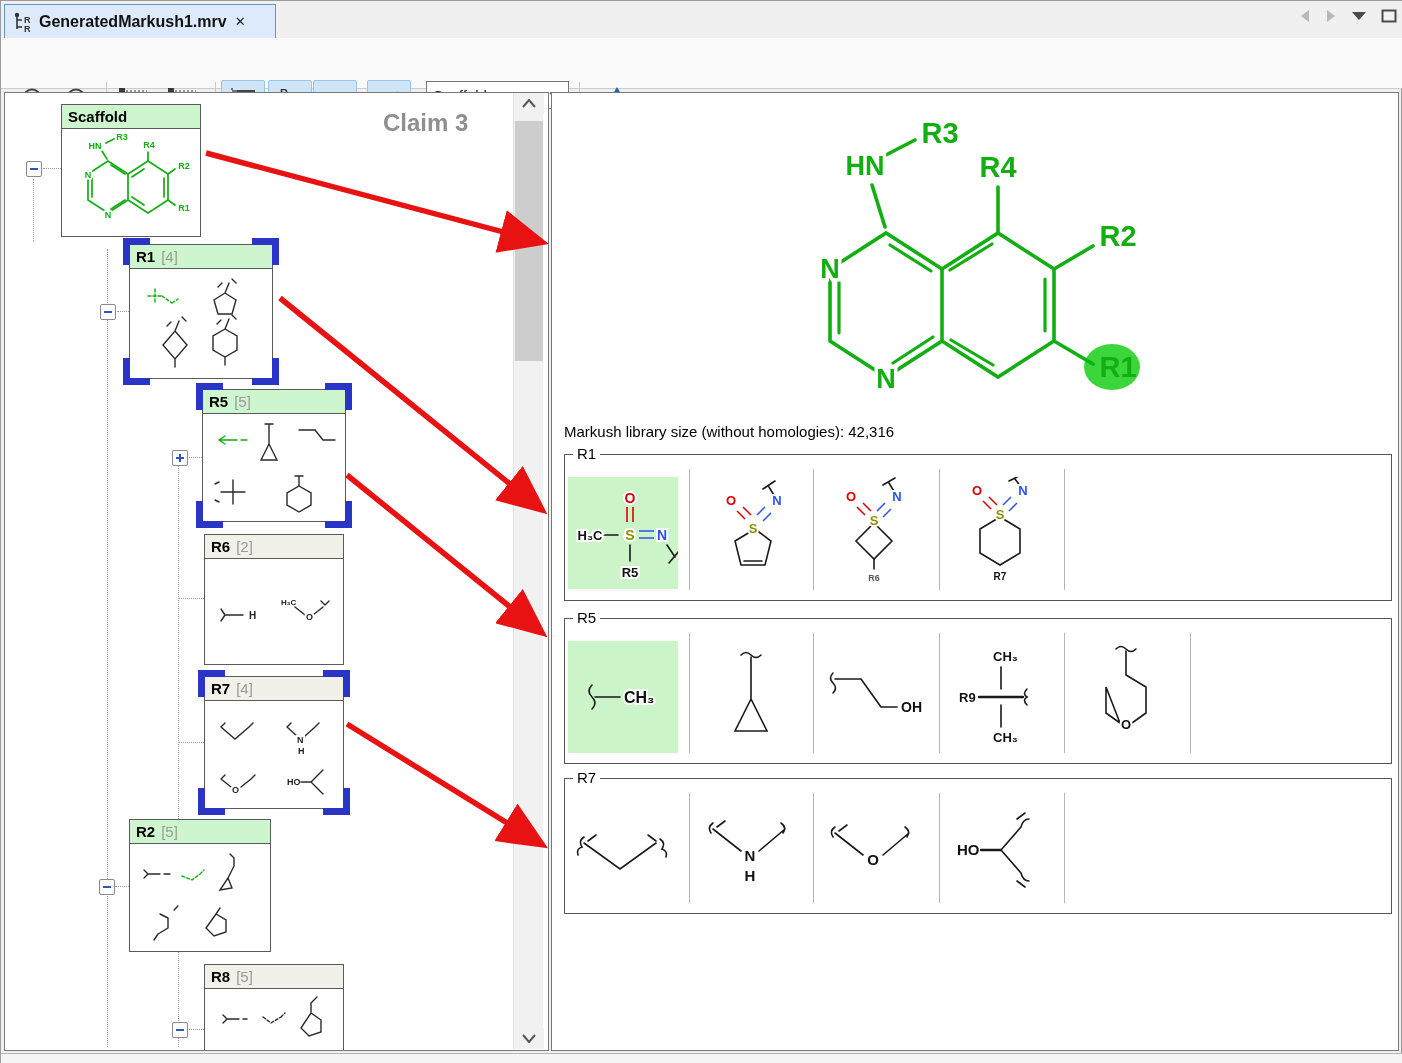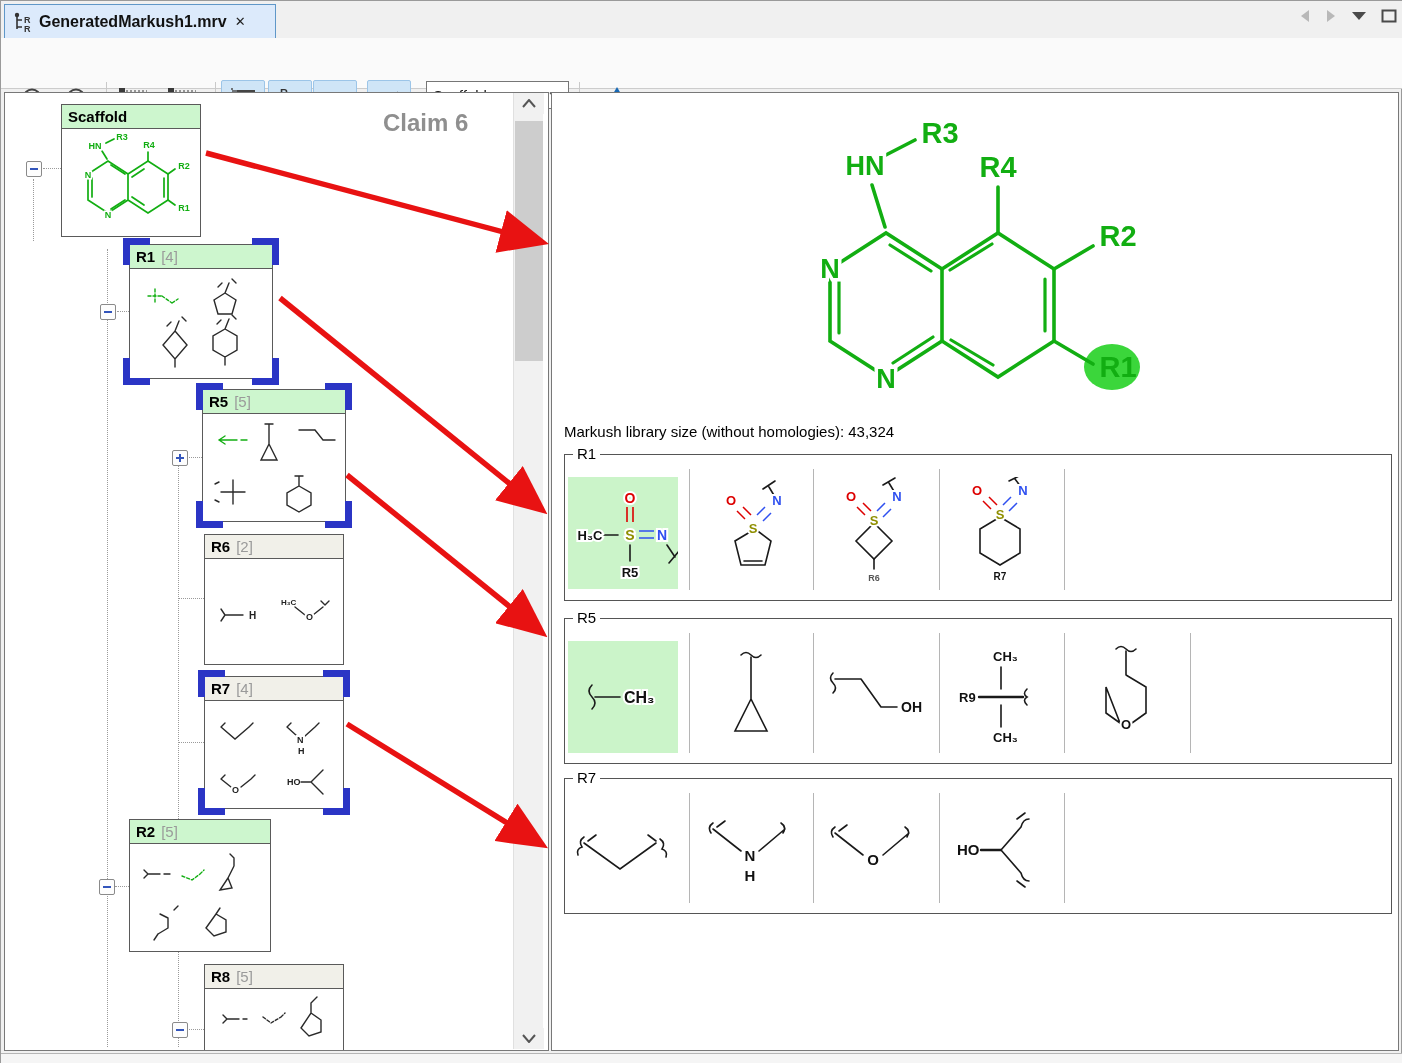--- a/index.html
+++ b/index.html
@@ -194,21 +194,21 @@
         <text x="2" y="22" font-size="17" fill="#333">R</text>
         <path d="M27,7 V25" stroke="var(--icon-blue)" stroke-width="1.6" stroke-dasharray="3,2"></path>
         <path d="M27,2 L23.5,8 L30.5,8 z" fill="var(--icon-blue)"></path>
         <path d="M27,30 L23.5,24 L30.5,24 z" fill="var(--icon-blue)"></path>
         <path d="M19,12 H24 M19,19 H24" stroke="#333" stroke-width="1.5"></path>
       </svg>
     </div>
   </div>
 
   <div id="tree-panel" class="abs">
-    <div id="claim-label" class="abs">Claim 6</div>
+    <div id="claim-label" class="abs">Claim 3</div>
 
     <div class="vdots" style="left:28px; top:86px; height:62px;"></div>
     <div class="vdots" style="left:102px; top:156px; height:798px;"></div>
     <div class="vdots" style="left:173px; top:370px; height:584px;"></div>
     <div class="hdots" style="left:38px;  top:75px;  width:18px;"></div>
     <div class="hdots" style="left:112px; top:218px; width:12px;"></div>
     <div class="hdots" style="left:184px; top:364px; width:13px;"></div>
     <div class="hdots" style="left:174px; top:505px; width:25px;"></div>
     <div class="hdots" style="left:174px; top:649px; width:25px;"></div>
     <div class="hdots" style="left:110px; top:793px; width:14px;"></div>
@@ -400,21 +400,21 @@
 
       <text class="atomg" x="313" y="82" font-size="27" text-anchor="middle">HN</text>
       <text class="atomg" x="388" y="50" font-size="29" text-anchor="middle">R3</text>
       <text class="atomg" x="446" y="84" font-size="29" text-anchor="middle">R4</text>
       <text class="atomg" x="566" y="153" font-size="29" text-anchor="middle">R2</text>
       <text class="atomg" x="278" y="185" font-size="27" text-anchor="middle">N</text>
       <text class="atomg" x="334" y="295" font-size="27" text-anchor="middle">N</text>
       <text class="atomg" style="stroke:none" x="566" y="284" font-size="29" text-anchor="middle">R1</text>
     </svg>
 
-    <div id="lib-size" class="abs">Markush library size (without homologies): 43,324</div>
+    <div id="lib-size" class="abs">Markush library size (without homologies): 42,316</div>
 
     <div class="groupbox" style="left:12px; top:361px; width:828px; height:147px;">
       <span class="legend">R1</span>
       <div class="cellhl" style="left:3px; top:22px; width:110px; height:112px;"></div>
       <div class="cellsep" style="left:124px;"></div>
       <div class="cellsep" style="left:248px;"></div>
       <div class="cellsep" style="left:374px;"></div>
       <div class="cellsep" style="left:499px;"></div>
 
       <svg class="cell" style="left:3px; top:22px;" width="110" height="112" viewBox="0 0 110 112">

